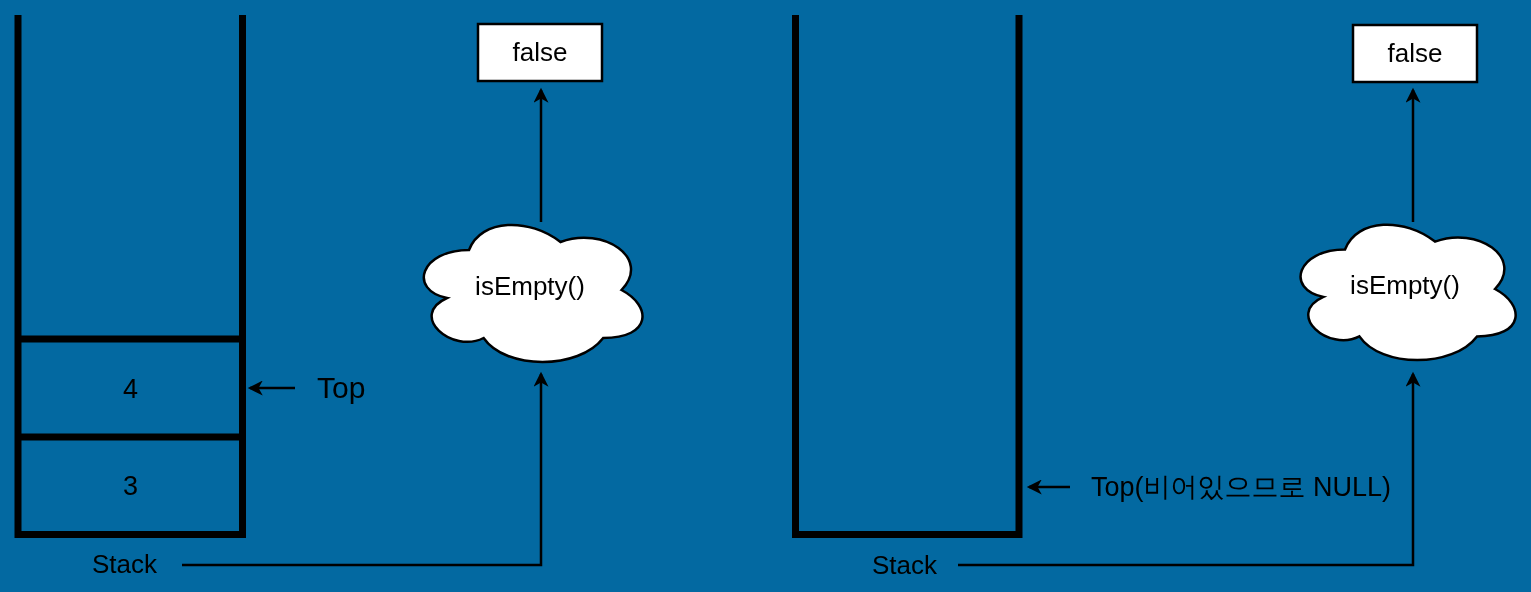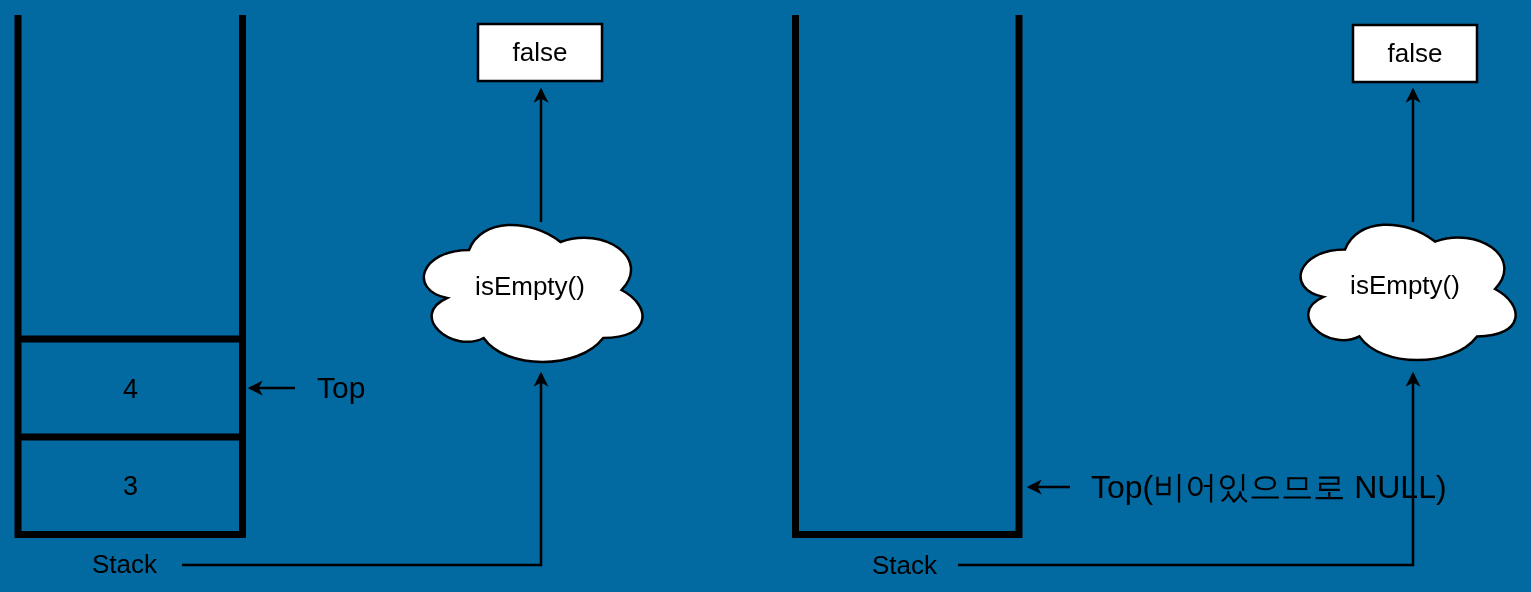--- a/index.html
+++ b/index.html
@@ -15,21 +15,21 @@
   #shapes { position: absolute; left: 0; top: 0; width: 1531px; height: 592px; }
   .lbl { position: absolute; color: #000000; white-space: nowrap; }
   .boxed   { text-align: center; font-size: 26px; }
   .result-false { left: 478px; top: 24px; width: 124px; height: 57px; line-height: 57px; }
   .result-true  { left: 1353px; top: 25px; width: 124px; height: 57px; line-height: 57px; }
   .op-left  { left: 408px;  top: 270px; width: 244px; height: 32px; line-height: 32px; text-align: center; font-size: 26px; }
   .op-right { left: 1285px; top: 269px; width: 240px; height: 32px; line-height: 32px; text-align: center; font-size: 26px; }
   .cell-a { left: 18px; top: 342px; width: 225px; height: 95px; line-height: 95px; text-align: center; font-size: 27px; }
   .cell-b { left: 18px; top: 440px; width: 225px; height: 92px; line-height: 92px; text-align: center; font-size: 27px; }
   .top-left   { left: 317px;  top: 373px; height: 30px; line-height: 30px; font-size: 30px; }
-  .top-right  { left: 1091px; top: 470px; height: 34px; line-height: 34px; font-size: 32px; }
+  .top-right  { left: 1091px; top: 470px; height: 34px; line-height: 34px; font-size: 27px; }
   .stack-left  { left: 92px;  top: 551px; height: 26px; line-height: 26px; font-size: 26px; }
   .stack-right { left: 872px; top: 552px; height: 26px; line-height: 26px; font-size: 26px; }
 </style>
 </head>
 <body>
 
 <div id="canvas">
 
   <svg id="shapes" width="1531" height="592" viewBox="0 0 1531 592" xmlns="http://www.w3.org/2000/svg">
     <defs>

